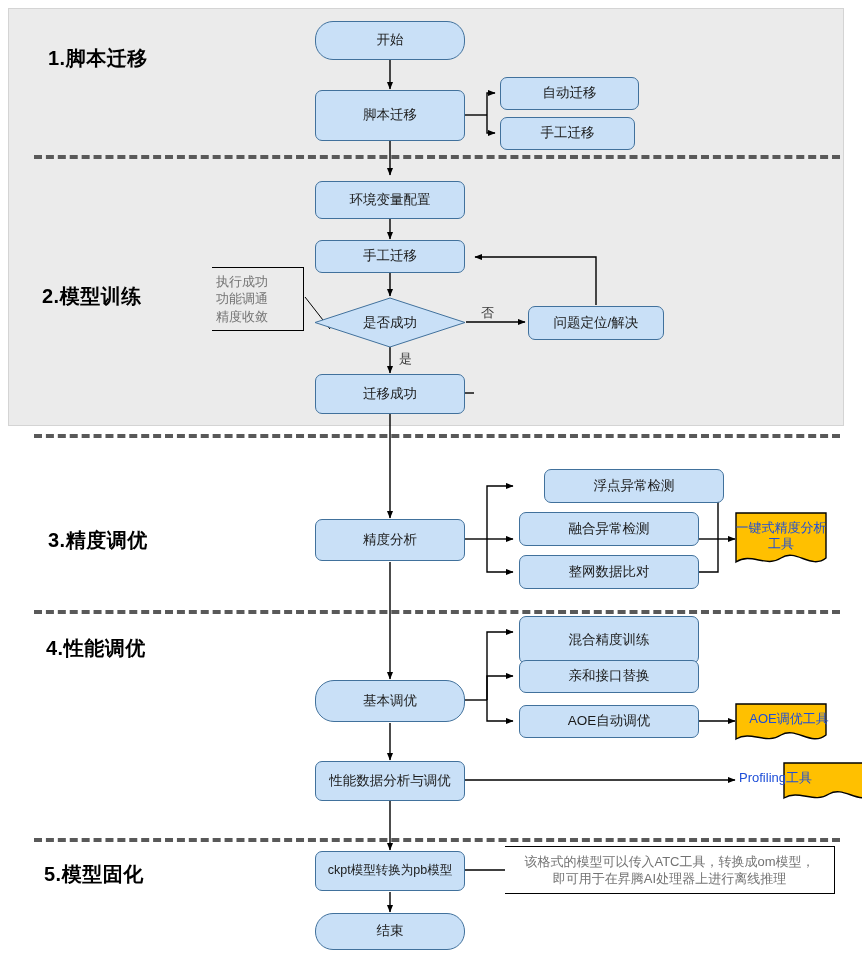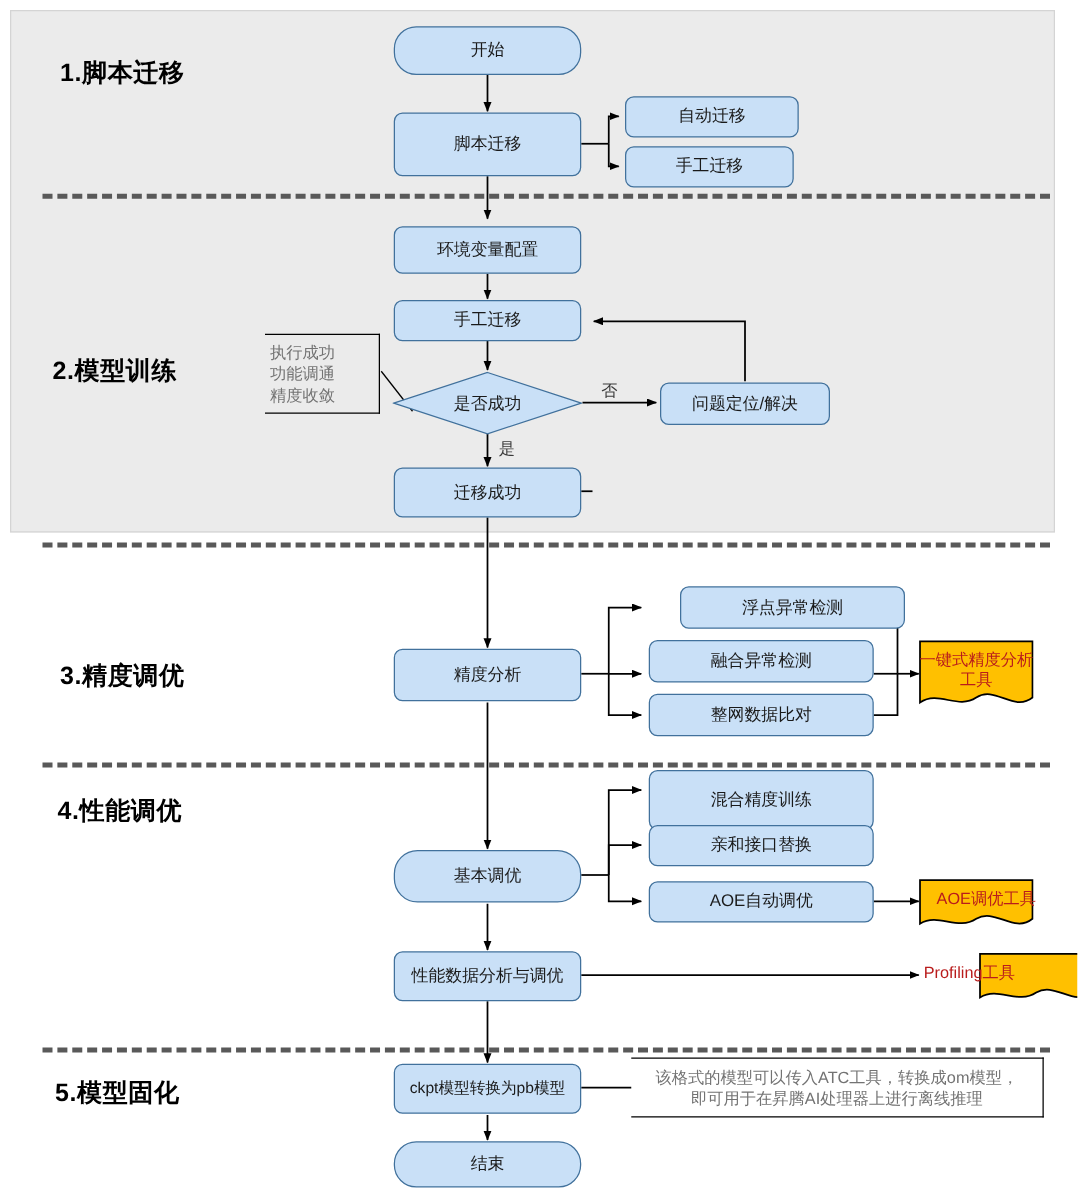--- a/index.html
+++ b/index.html
@@ -70,21 +70,21 @@
   .doc {
     position: absolute;
   }
   .doc svg { display: block; }
   .doc-label {
     position: absolute;
     left: 0; top: 2px; right: 0;
     display: flex; align-items: flex-start; justify-content: center;
     text-align: center;
     font-size: 13px;
-    color: #b91c1c;
+    color: #1d4ed8;
     line-height: 1.25;
     padding-top: 6px;
   }
   
   .callout {
     position: absolute;
     font-size: 13px;
     color: #737373;
     line-height: 1.32;
     text-align: center;

